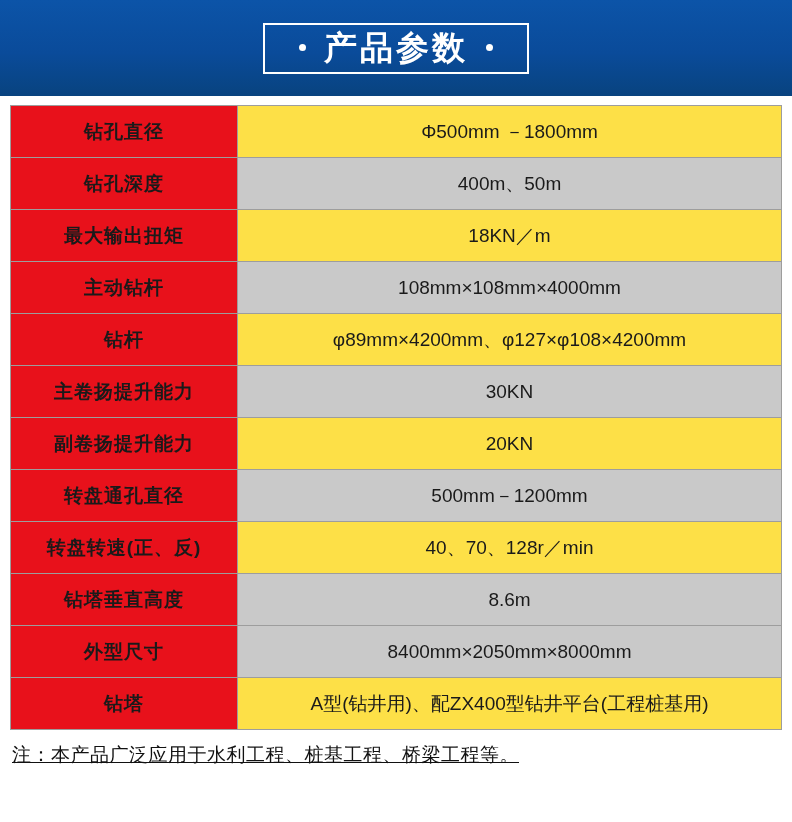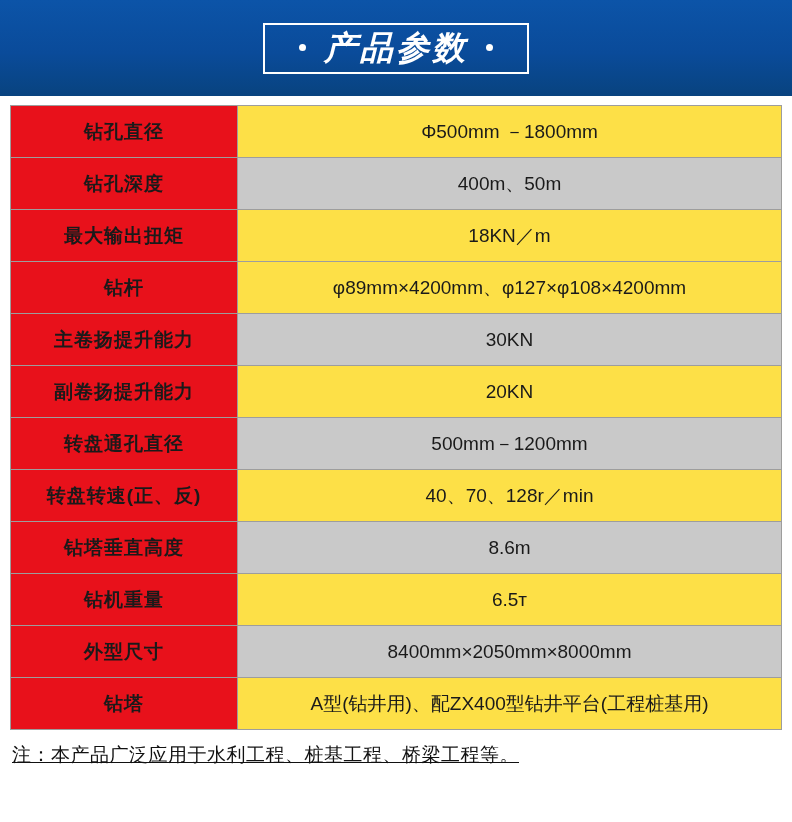--- a/index.html
+++ b/index.html
@@ -31,21 +31,20 @@
     justify-content: center;
     overflow: hidden;
   }
   .banner-box {
     border: 2px solid #ffffff;
     padding: 6px 34px 8px 34px;
     display: flex;
     align-items: center;
     gap: 18px;
     background: transparent;
-    font-style: italic;
   }
   .banner-title {
     color: #ffffff;
     font-size: 33px;
     font-weight: bold;
     letter-spacing: 3px;
     line-height: 1;
     white-space: nowrap;
   }
   .dot {
@@ -129,20 +128,24 @@
           <td class="value">Φ500mm －1800mm</td>
         </tr>
         <tr class="alt">
           <td class="label">钻孔深度</td>
           <td class="value">400m、50m</td>
         </tr>
         <tr>
           <td class="label">最大输出扭矩</td>
           <td class="value">18KN／m</td>
         </tr>
+        <tr class="alt">
+          <td class="label">主动钻杆</td>
+          <td class="value">108mm×108mm×4000mm</td>
+        </tr>
         <tr>
           <td class="label">钻杆</td>
           <td class="value value-small">φ89mm×4200mm、φ127×φ108×4200mm</td>
         </tr>
         <tr class="alt">
           <td class="label">主卷扬提升能力</td>
           <td class="value">30KN</td>
         </tr>
         <tr>
           <td class="label">副卷扬提升能力</td>
@@ -153,24 +156,20 @@
           <td class="value">500mm－1200mm</td>
         </tr>
         <tr>
           <td class="label">转盘转速(正、反)</td>
           <td class="value">40、70、128r／min</td>
         </tr>
         <tr class="alt">
           <td class="label">钻塔垂直高度</td>
           <td class="value">8.6m</td>
         </tr>
-        <tr>
-          <td class="label">钻机重量</td>
-          <td class="value">6.5т</td>
-        </tr>
         <tr class="alt">
           <td class="label">外型尺寸</td>
           <td class="value">8400mm×2050mm×8000mm</td>
         </tr>
         <tr>
           <td class="label">钻塔</td>
           <td class="value value-small">A型(钻井用)、配ZX400型钻井平台(工程桩基用)</td>
         </tr>
       </tbody>
     </table>

